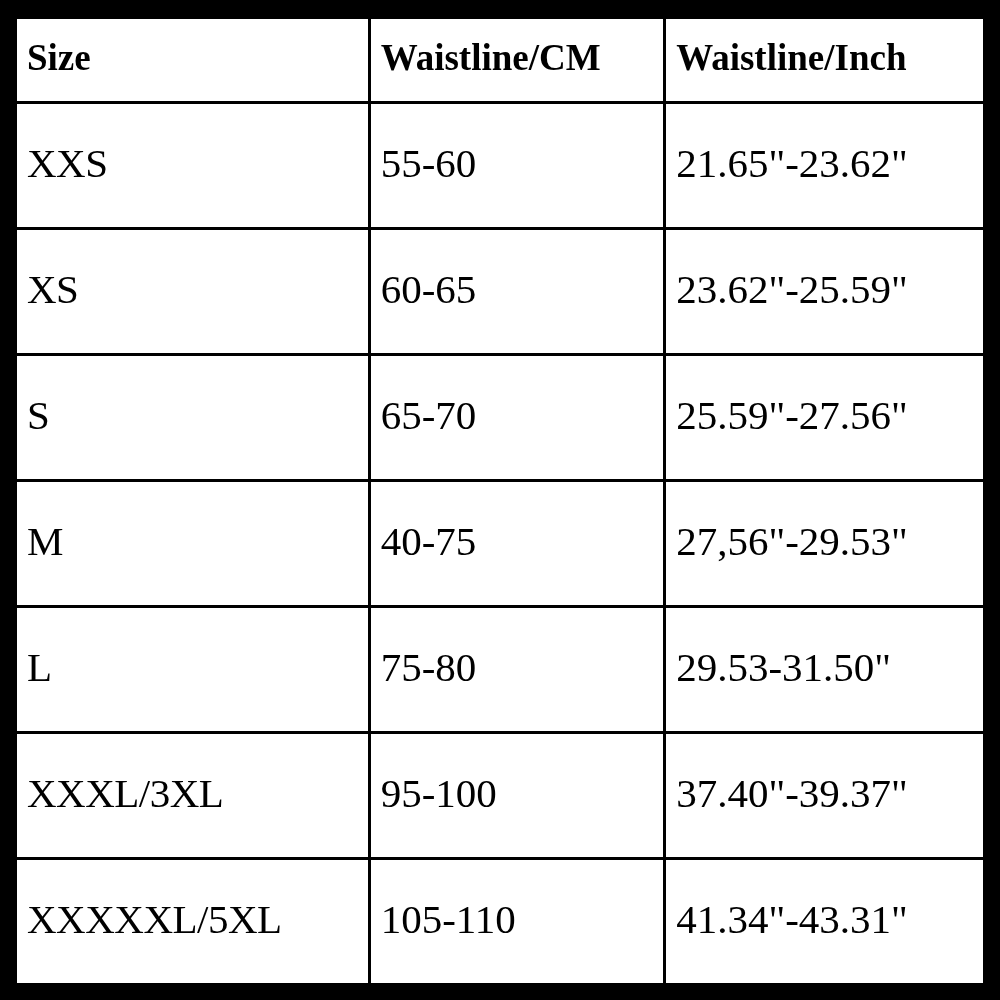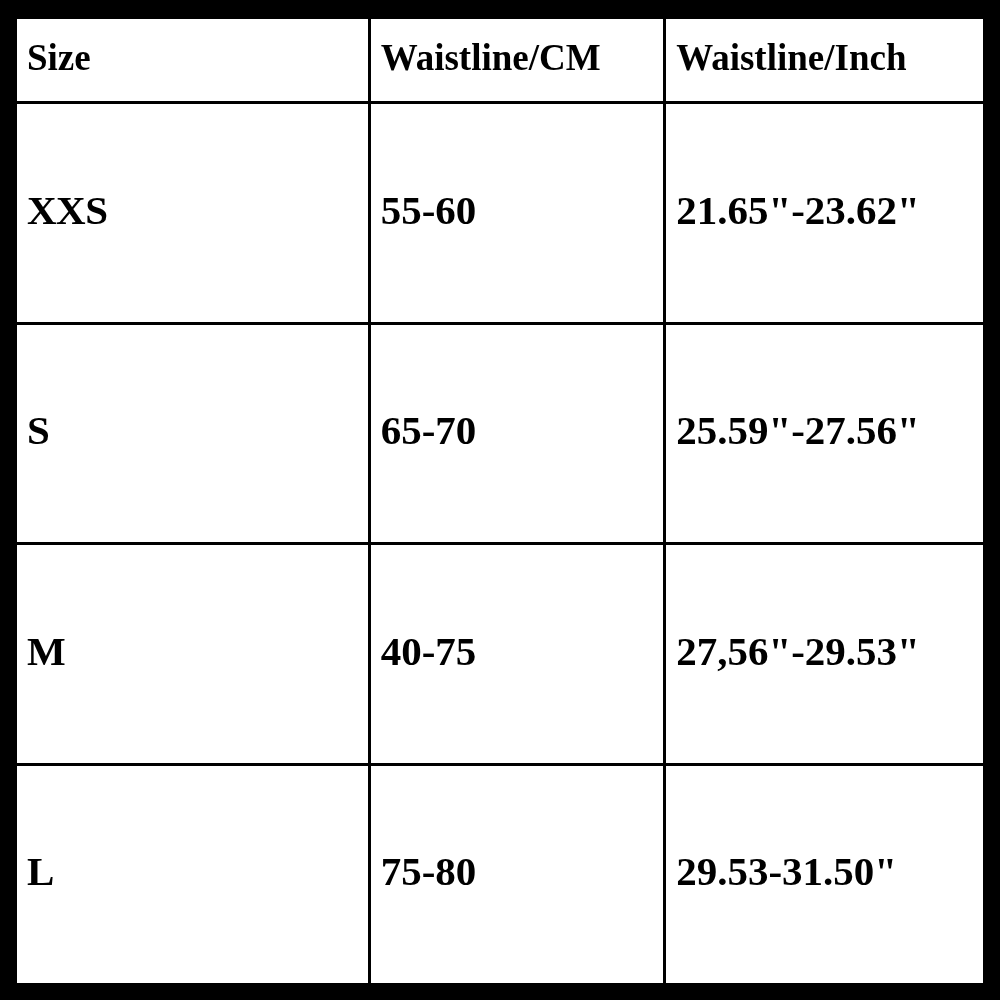--- a/index.html
+++ b/index.html
@@ -50,25 +50,25 @@
   table.size-chart thead th {
     font-weight: bold;
     font-size: 37px;
     height: 74px;
   }
   table.size-chart tbody td {
     font-size: 41px;
     height: 78px;
   }
   table.size-chart tbody td.size-cell {
-    font-weight: bold;
+    font-weight: normal;
     letter-spacing: -0.5px;
   }
   table.size-chart tbody td.meas-cell {
-    font-weight: bold;
+    font-weight: normal;
   }
   
   table.size-chart tr:first-child th { border-top-width: 3px; }
 </style>
 </head>
 <body>
 
 <div class="page">
   <div class="table-wrap">
     <table class="size-chart">
@@ -84,31 +84,46 @@
           <th>Waistline/Inch</th>
         </tr>
       </thead>
       <tbody>
         <tr>
           <td class="size-cell">XXS</td>
           <td class="meas-cell">55-60</td>
           <td class="meas-cell">21.65"-23.62"</td>
         </tr>
         <tr>
+          <td class="size-cell">XS</td>
+          <td class="meas-cell">60-65</td>
+          <td class="meas-cell">23.62"-25.59"</td>
+        </tr>
+        <tr>
           <td class="size-cell">S</td>
           <td class="meas-cell">65-70</td>
           <td class="meas-cell">25.59"-27.56"</td>
         </tr>
         <tr>
           <td class="size-cell">M</td>
           <td class="meas-cell">40-75</td>
           <td class="meas-cell">27,56"-29.53"</td>
         </tr>
         <tr>
           <td class="size-cell">L</td>
           <td class="meas-cell">75-80</td>
           <td class="meas-cell">29.53-31.50"</td>
         </tr>
+        <tr>
+          <td class="size-cell">XXXL/3XL</td>
+          <td class="meas-cell">95-100</td>
+          <td class="meas-cell">37.40"-39.37"</td>
+        </tr>
+        <tr>
+          <td class="size-cell">XXXXXL/5XL</td>
+          <td class="meas-cell">105-110</td>
+          <td class="meas-cell">41.34"-43.31"</td>
+        </tr>
 
       </tbody>
     </table>
   </div>
 </div>
 
 </body></html>

